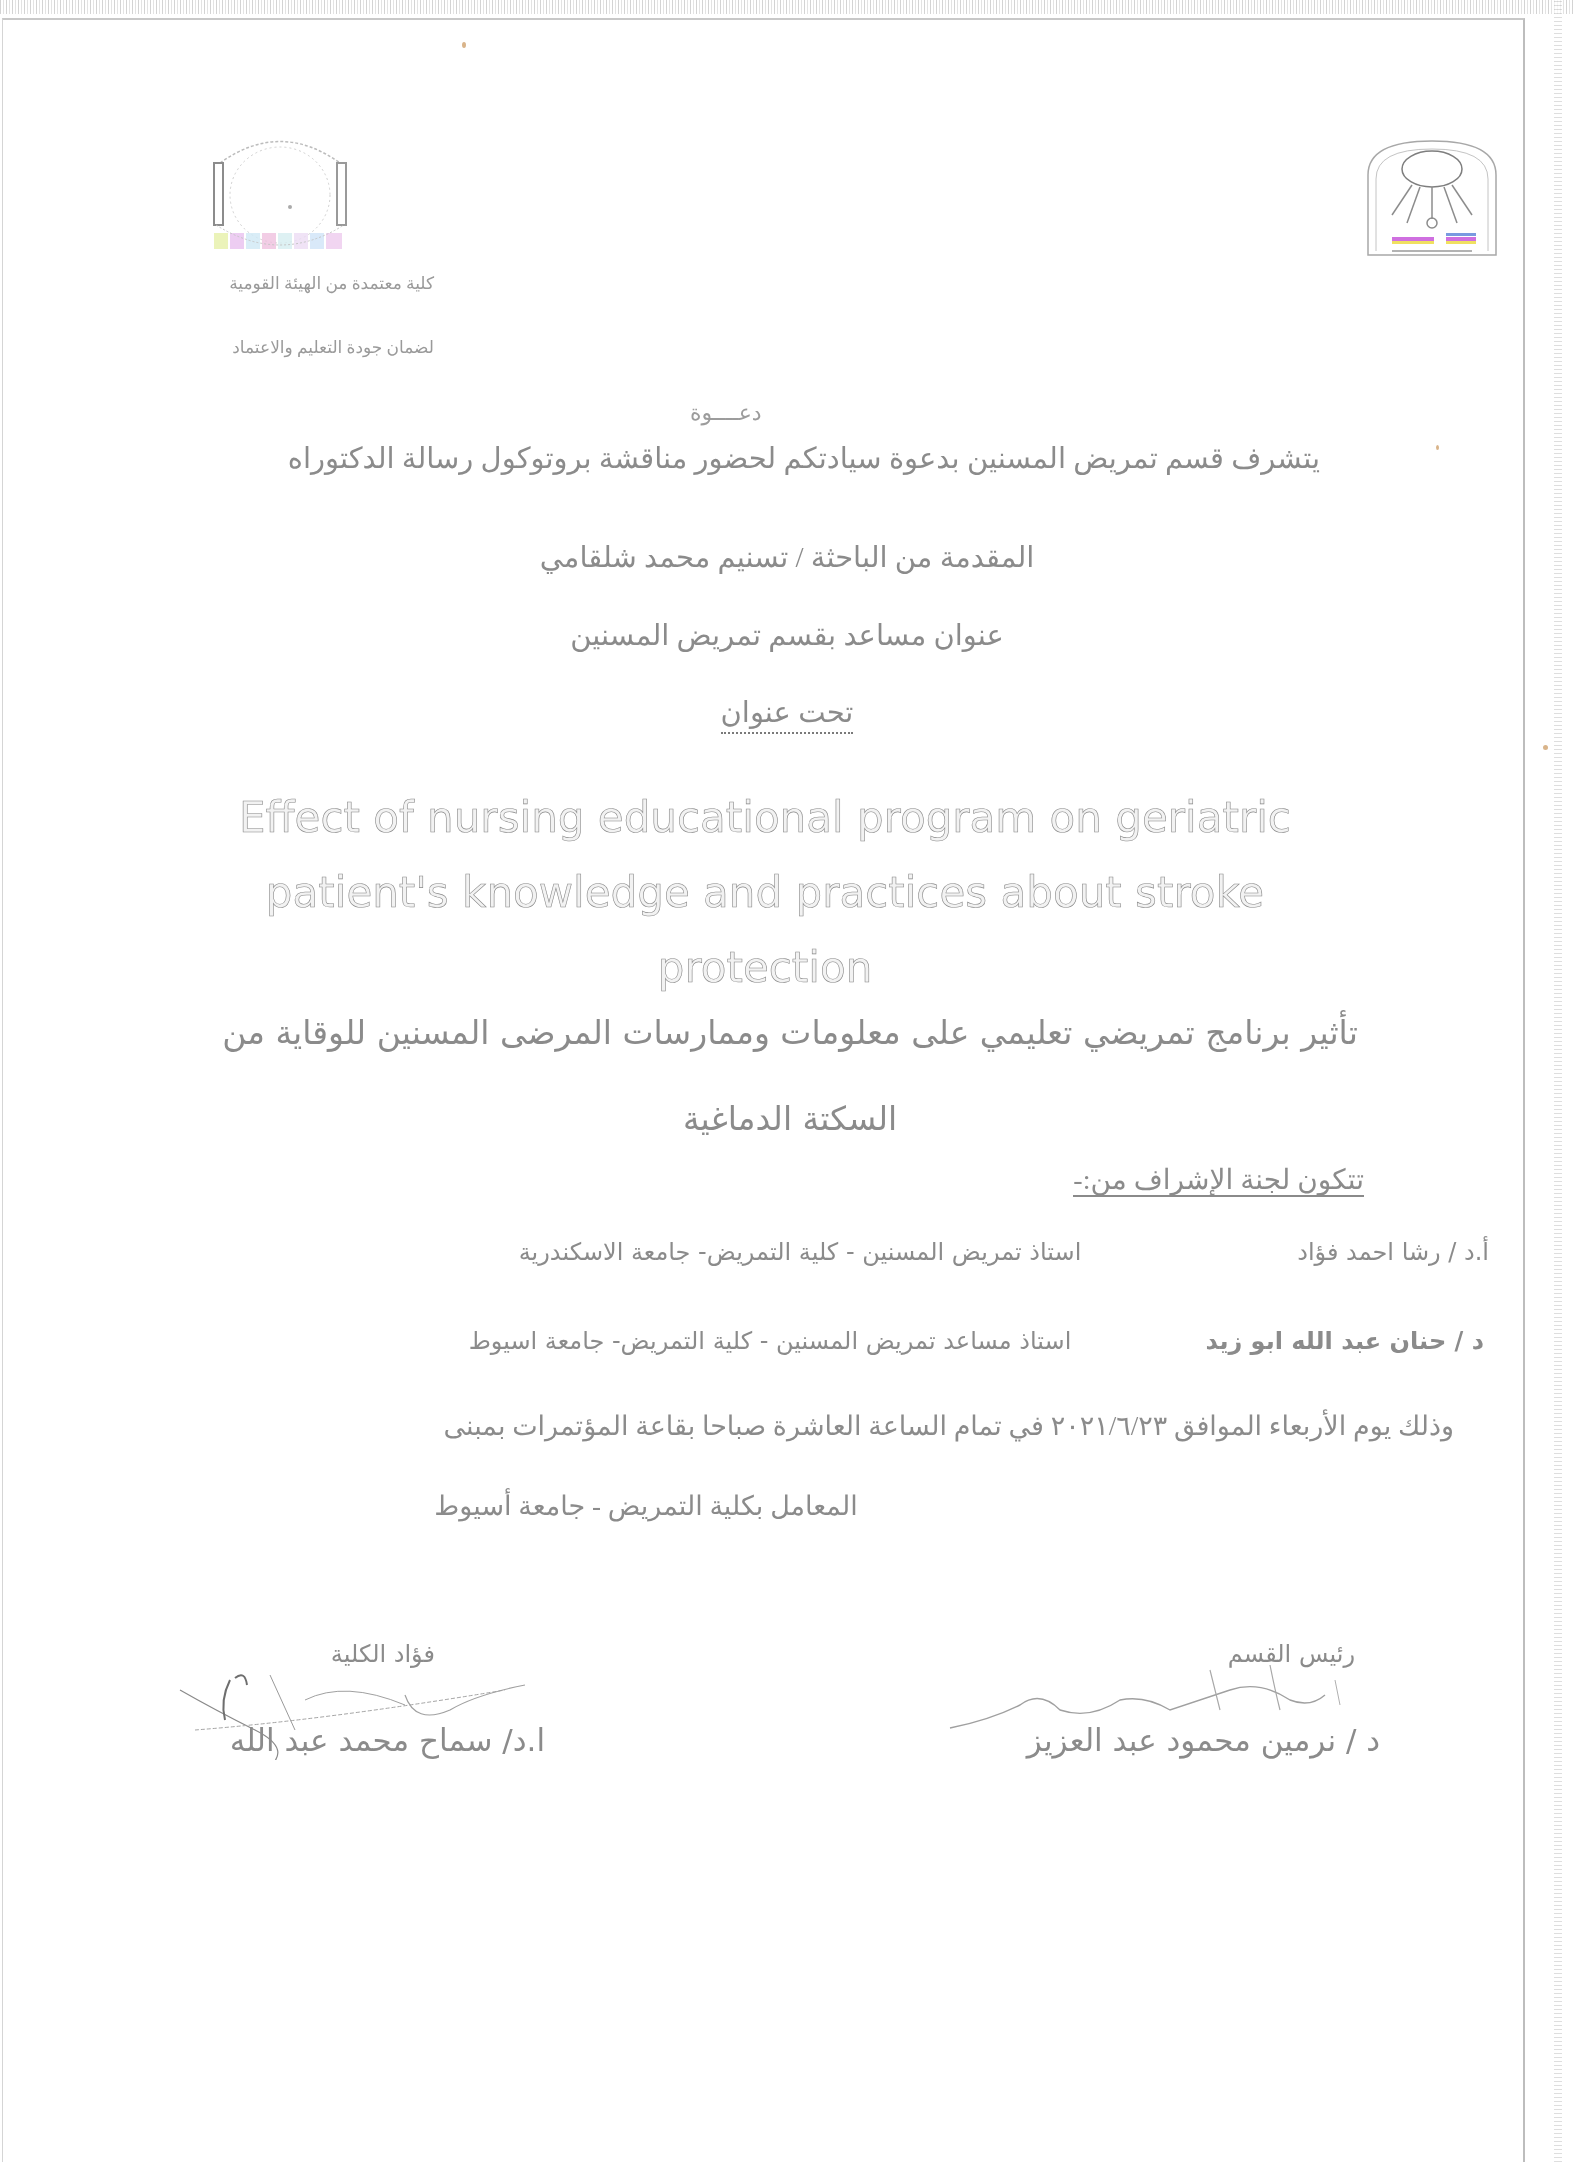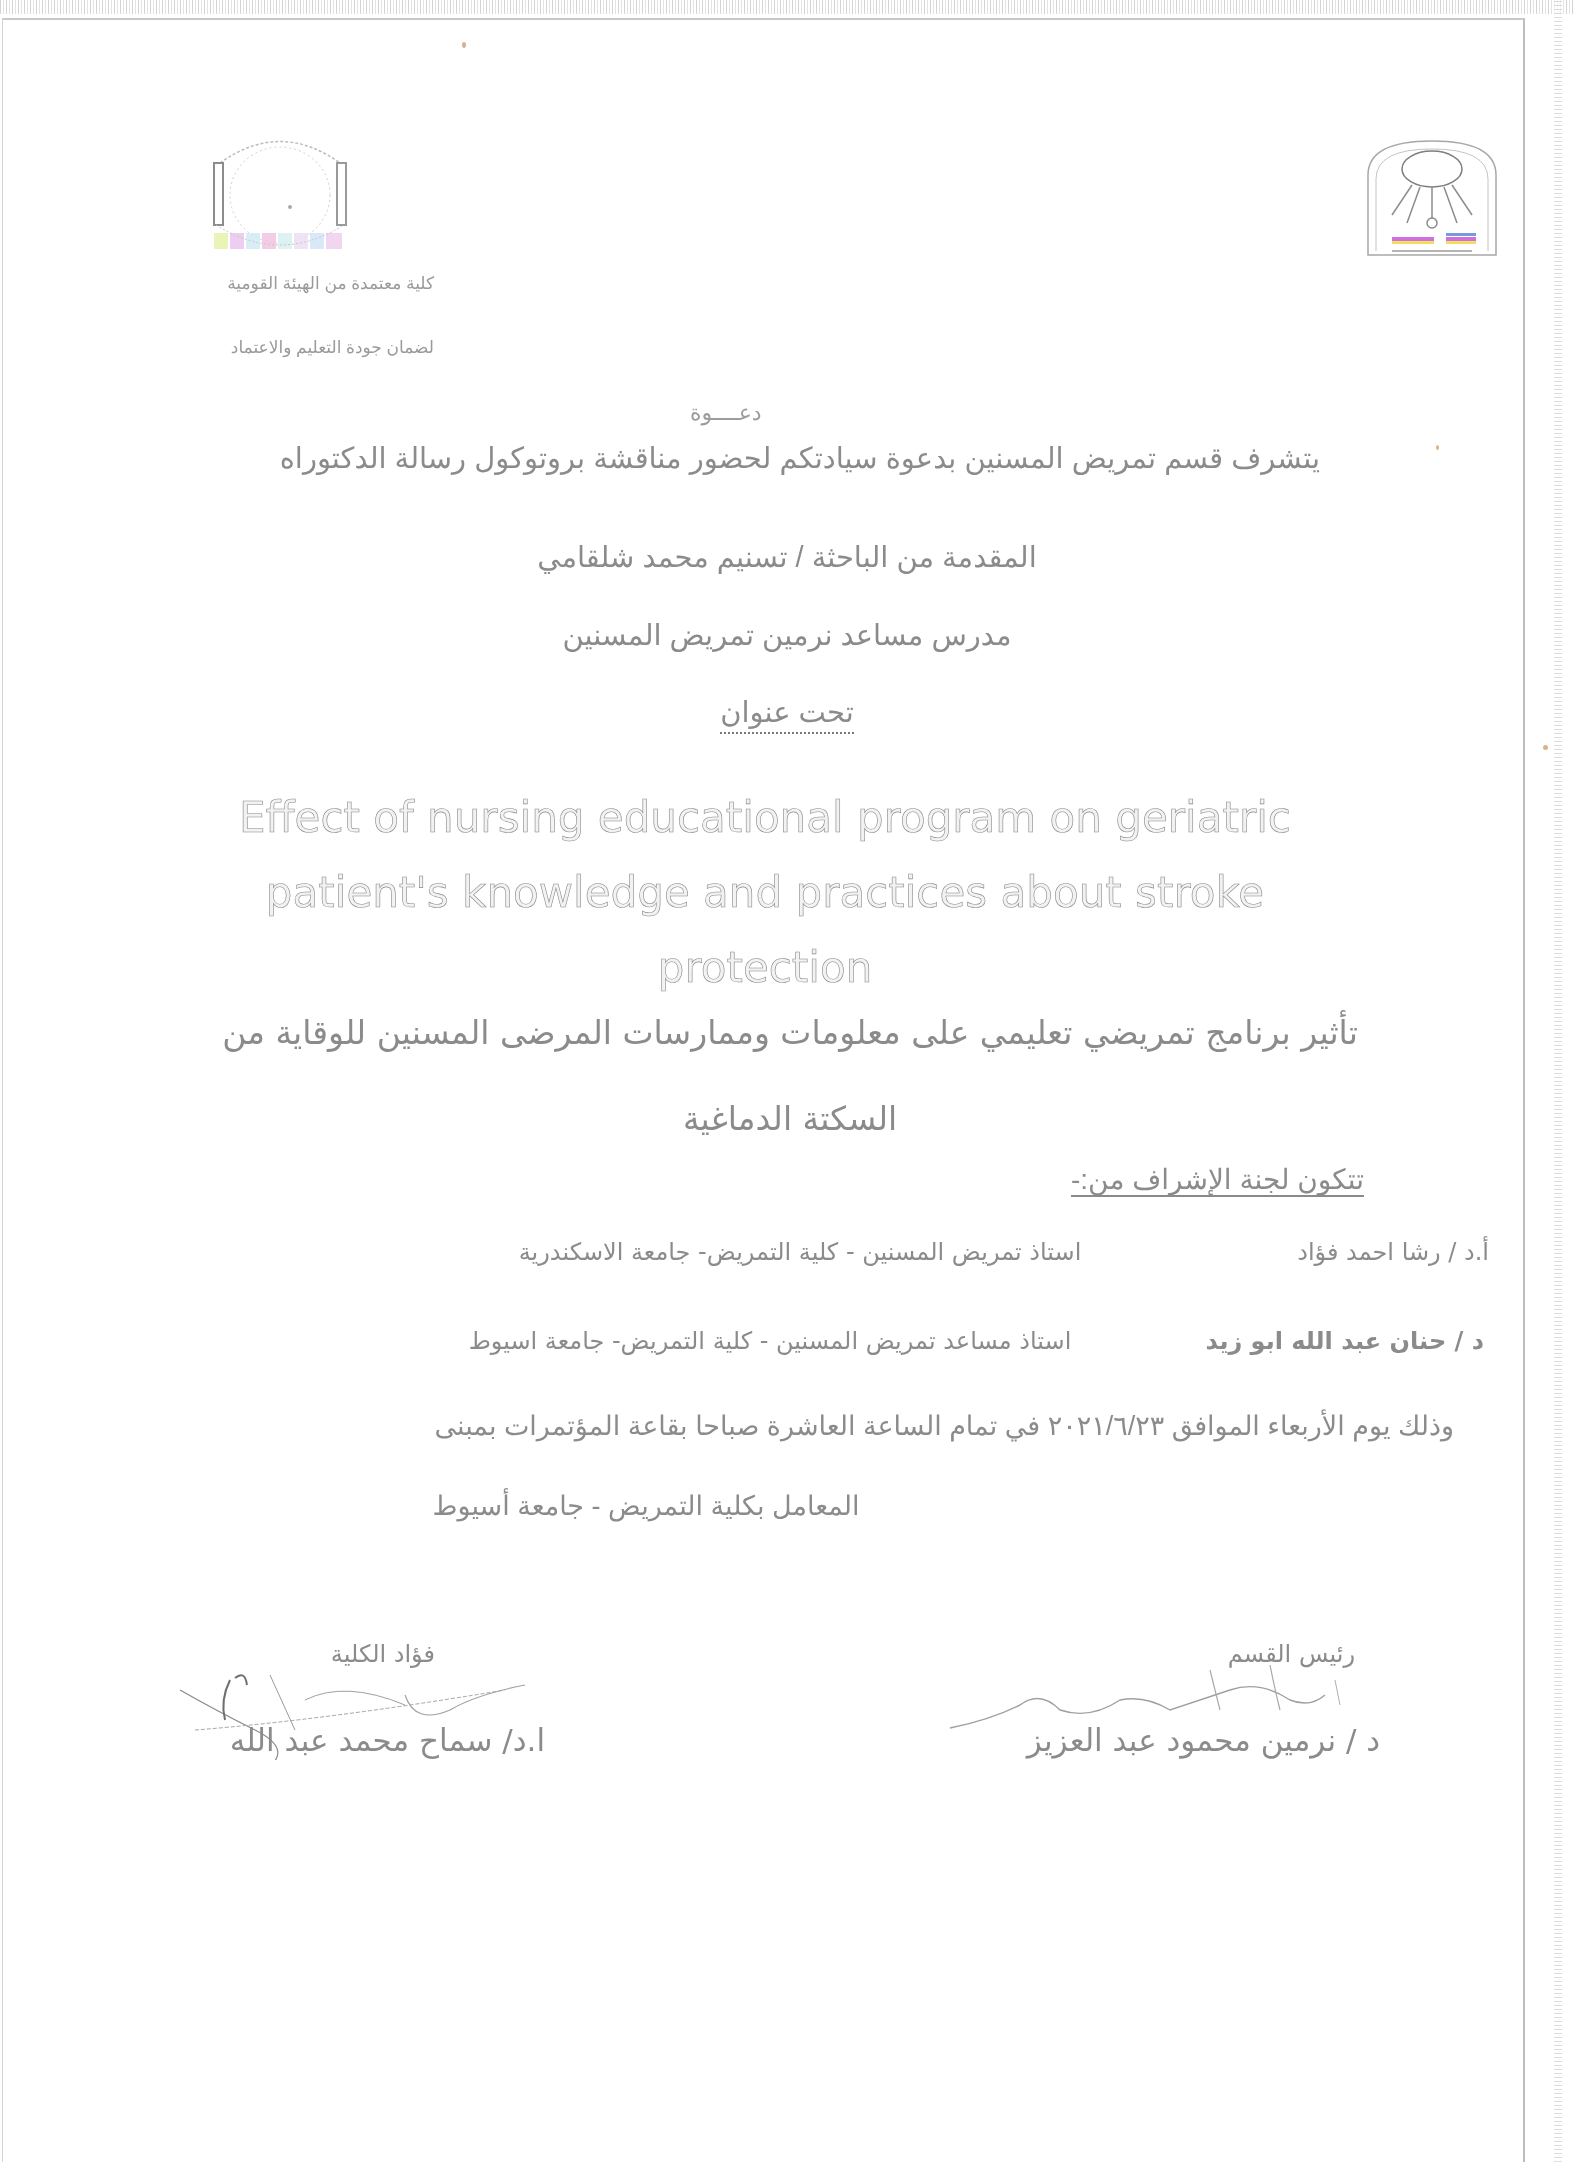--- a/index.html
+++ b/index.html
@@ -43,21 +43,21 @@
       width: 140px; height: 135px;
     }
     .logo-right {
       position: absolute;
       left: 1362px; top: 135px;
       width: 140px; height: 125px;
     }
     .rtl {
       direction: rtl;
       unicode-bidi: embed;
-      font-family: Liberation Sans, sans-serif;
+      font-family: Liberation Serif, serif;
       position: absolute;
       white-space: nowrap;
       color: #8b8b8b;
     }
     .accred-1 { right: 1140px; top: 273px; font-size: 17px; color: #9a9a9a; }
     .accred-2 { right: 1140px; top: 337px; font-size: 17px; color: #9a9a9a; }
     .invite-heading { left: 690px; top: 400px; font-size: 22px; letter-spacing: 6px; color: #9c9c9c; }
     .intro-1 { right: 254px; top: 441px; font-size: 29px; }
     .intro-2 { left: 0; width: 1574px; text-align: center; top: 540px; font-size: 29px; direction: rtl; }
     .intro-3 { left: 0; width: 1574px; text-align: center; top: 618px; font-size: 29px; direction: rtl; }
@@ -186,21 +186,21 @@
   </svg>
 </div>
 
 <div class="rtl accred-1">كلية معتمدة من الهيئة القومية</div>
 <div class="rtl accred-2">لضمان جودة التعليم والاعتماد</div>
 
 <div class="rtl invite-heading">دعــــوة</div>
 
 <div class="rtl intro-1">يتشرف قسم تمريض المسنين بدعوة سيادتكم لحضور مناقشة بروتوكول رسالة الدكتوراه</div>
 <div class="rtl intro-2">المقدمة من الباحثة / تسنيم محمد شلقامي</div>
-<div class="rtl intro-3">مدرس مساعد نرمين تمريض المسنين</div>
+<div class="rtl intro-3">عنوان مساعد بقسم تمريض المسنين</div>
 
 <div class="rtl title-label"><span>تحت عنوان</span></div>
 
 <div class="english-title">Effect of nursing educational  program  on geriatric patient's knowledge and practices about  stroke protection</div>
 
 <div class="arabic-title">تأثير برنامج تمريضي تعليمي على معلومات وممارسات المرضى المسنين للوقاية من السكتة الدماغية</div>
 
 <div class="rtl committee-heading"><span>تتكون لجنة الإشراف من:-</span></div>
 
 <div class="member-row member-1">

